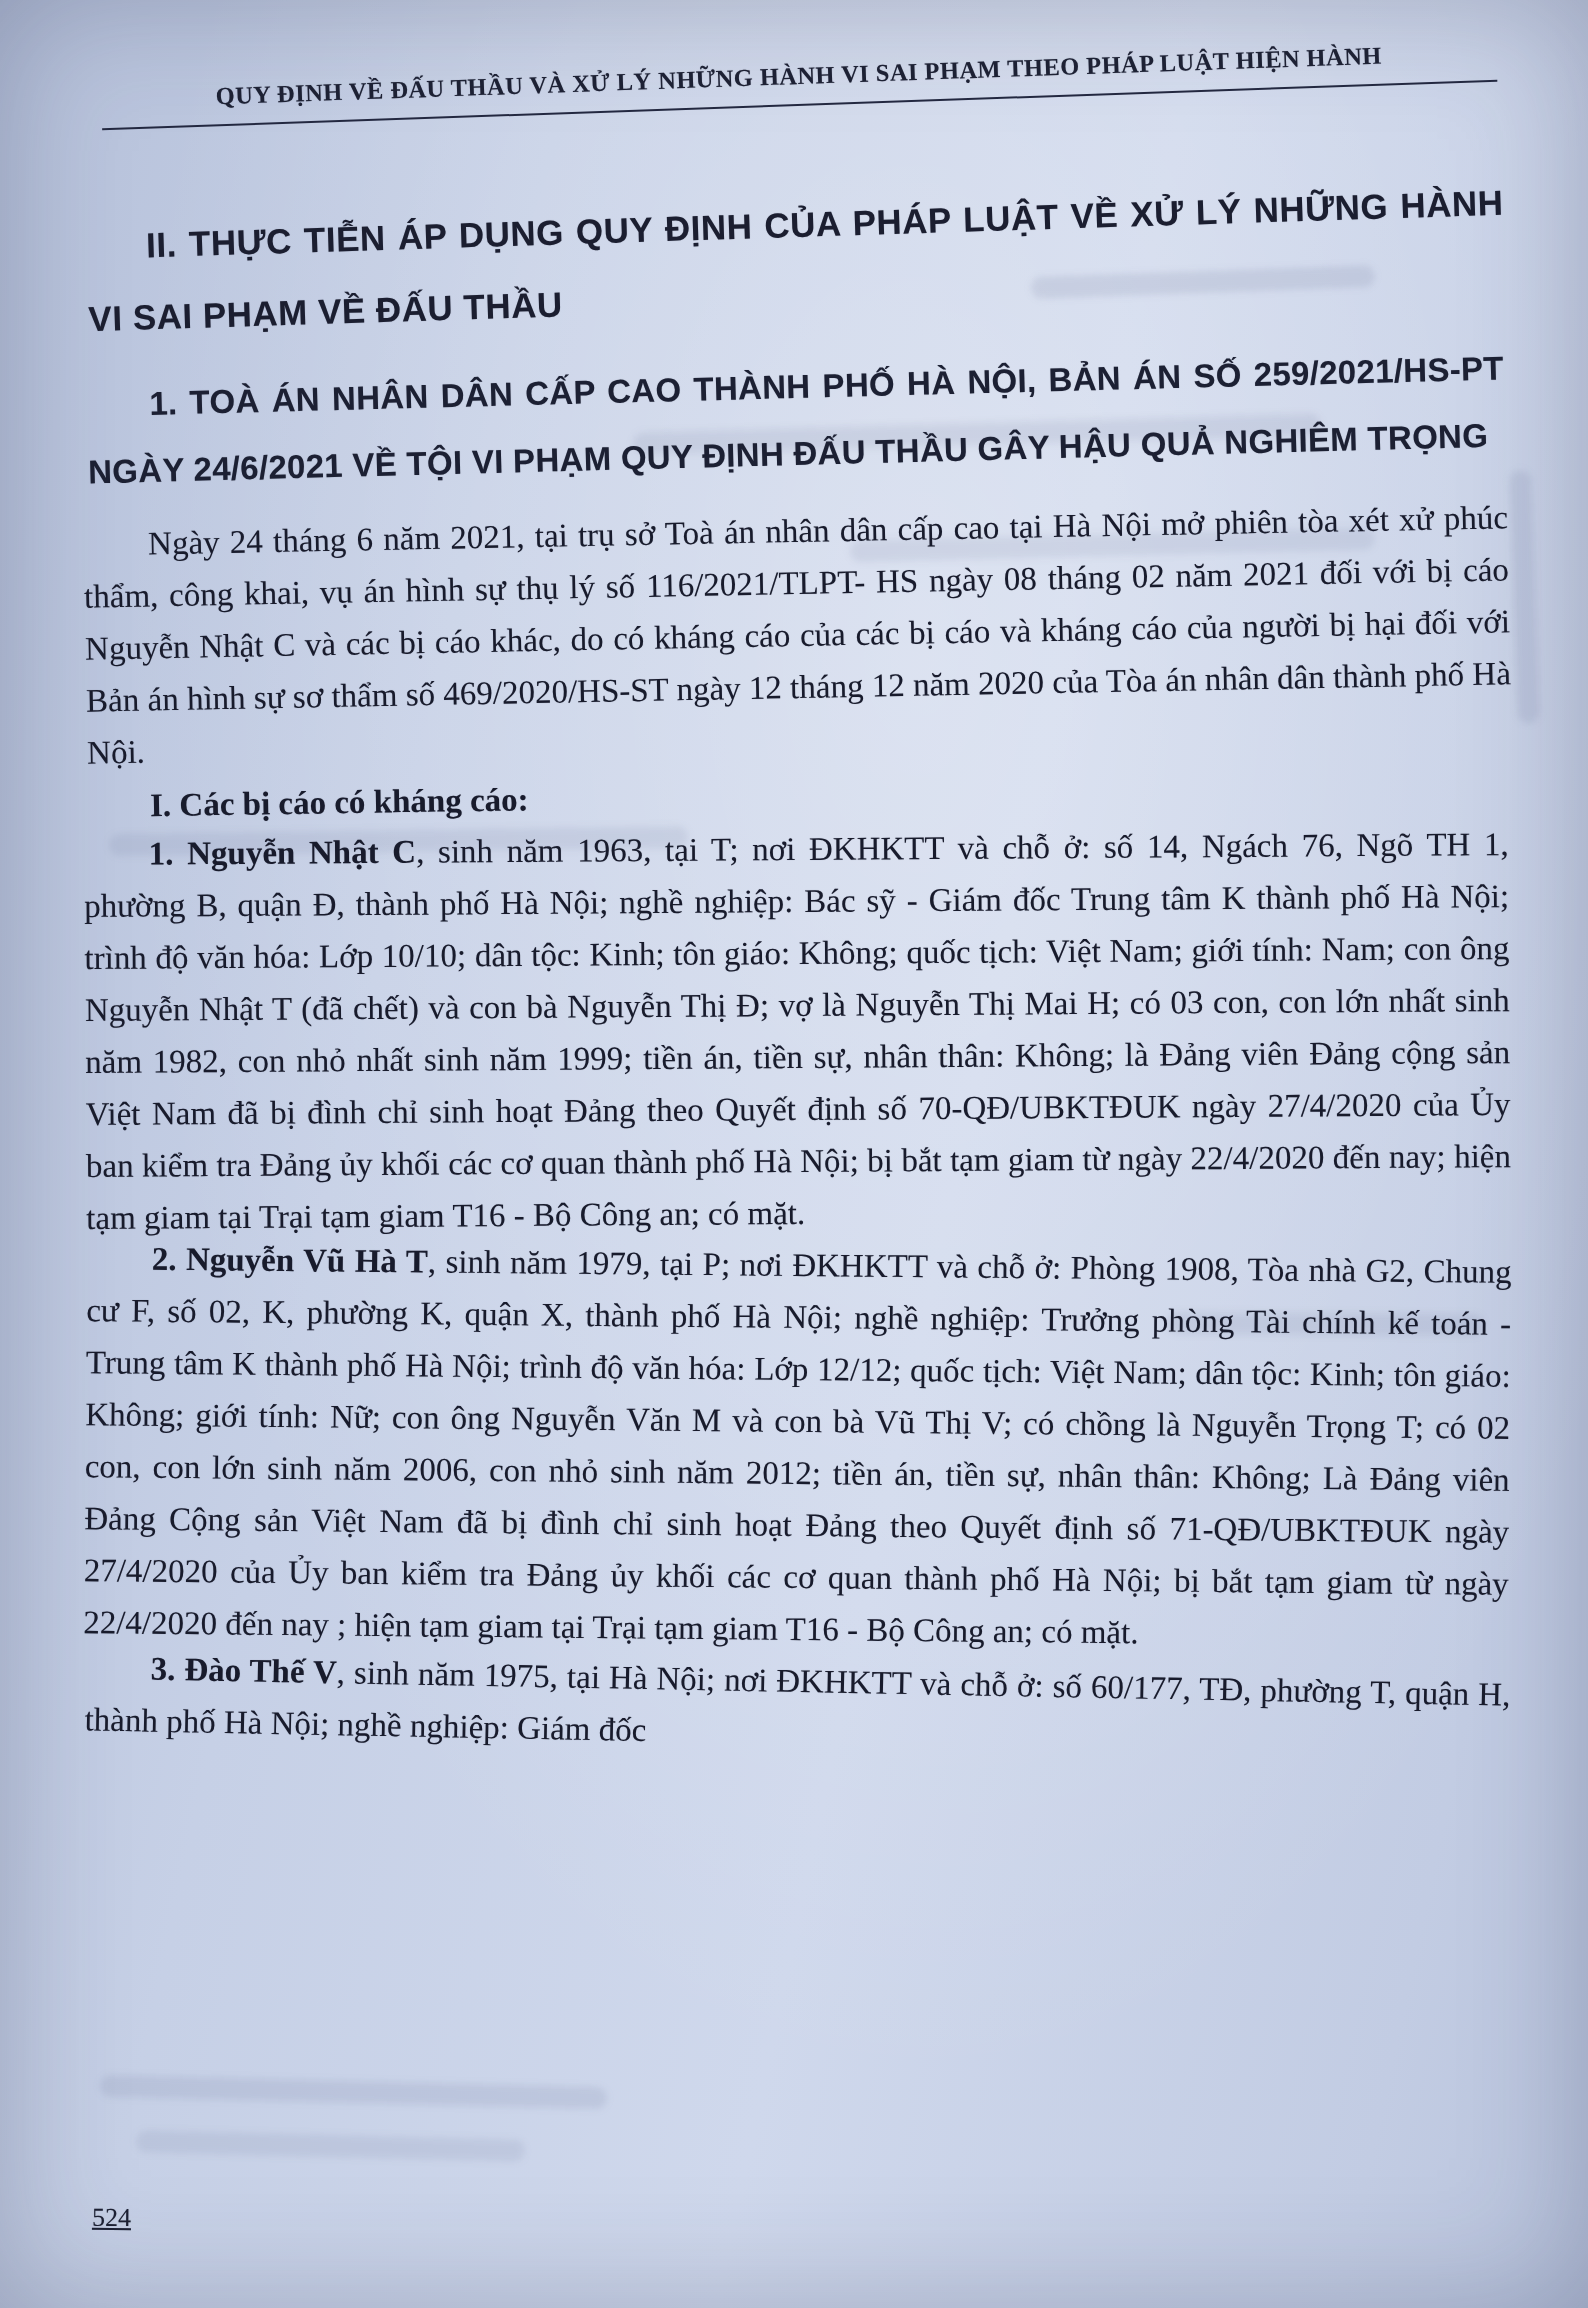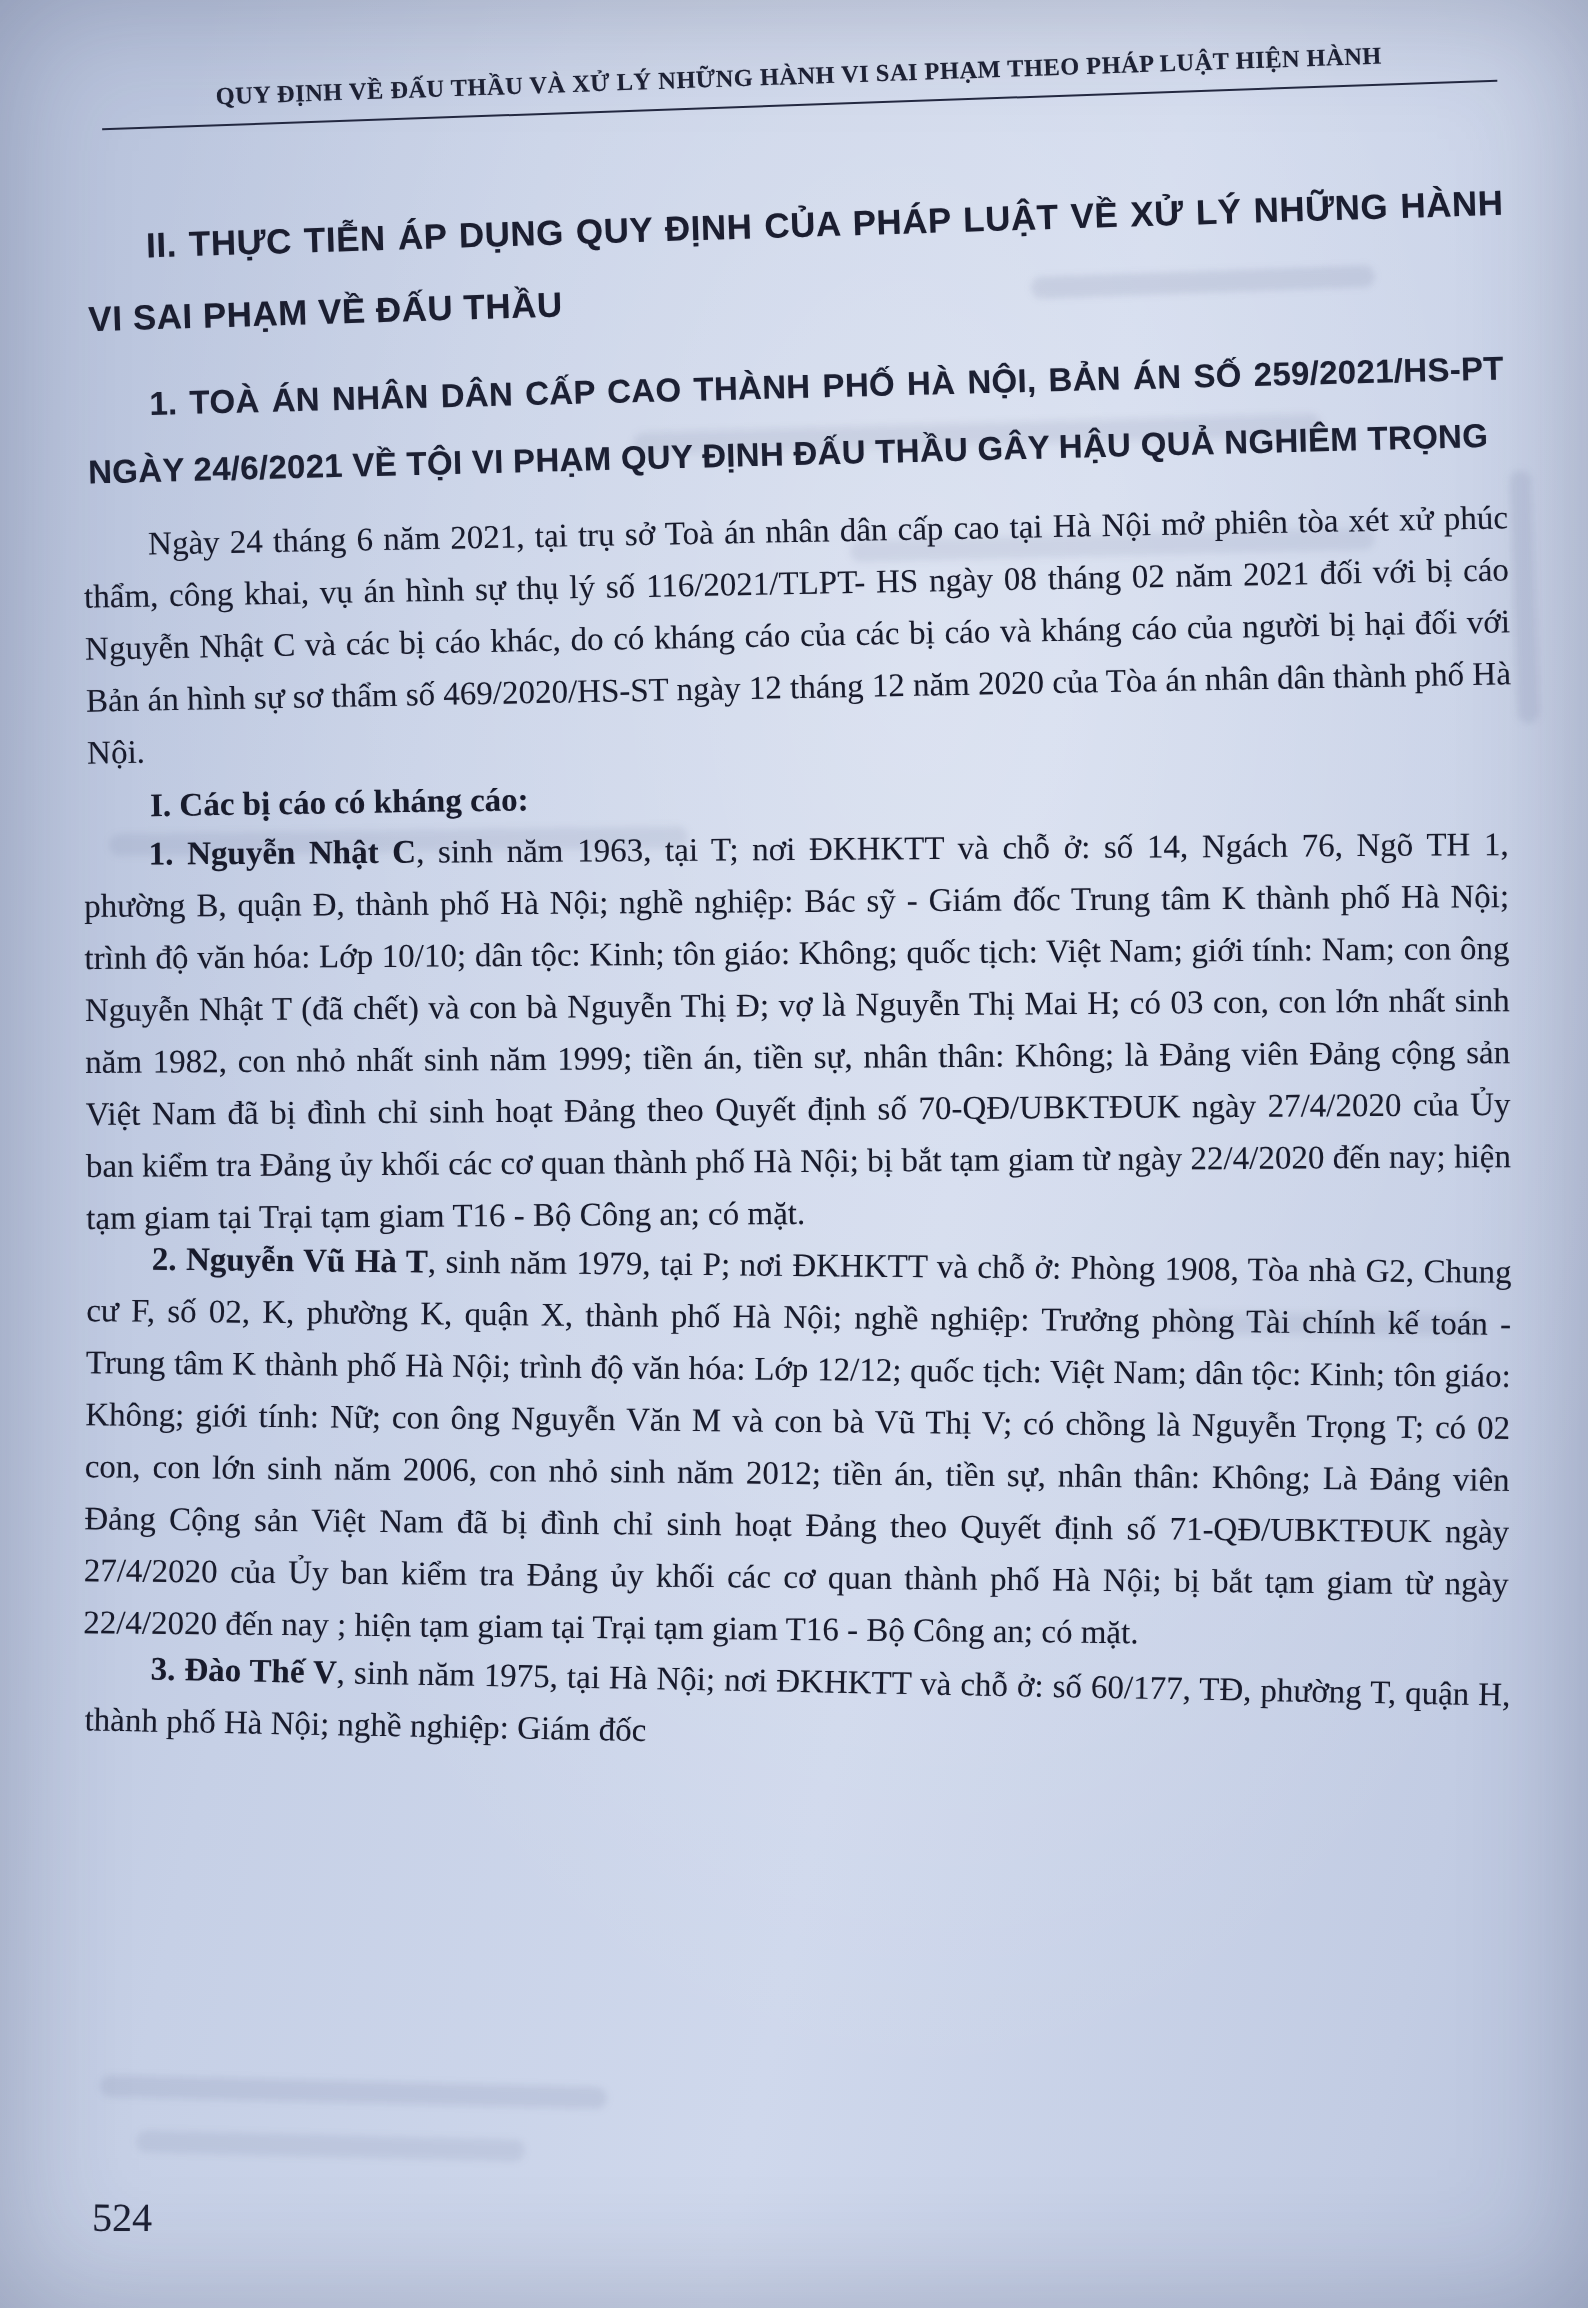--- a/index.html
+++ b/index.html
@@ -77,25 +77,26 @@
     transform:rotate(-0.9deg);
     text-shadow:0 0 0.9px rgba(20,24,44,.3);
   }
   p.defendant-1{transform:rotate(-0.4deg);}
   p.defendant-2{transform:rotate(0.55deg);}
   p.defendant-3{transform:rotate(1.1deg);}
   .defendant-name{font-weight:bold;}
 
   .page-number{
     position:absolute;
-    left:92px;bottom:68px;
-    font-size:40px;
+    left:92px;bottom:76px;
+    font-size:26px;
     color:#1c2033;
     transform:rotate(0.4deg);
     text-shadow:0 0 0.9px rgba(20,24,44,.3);
+    text-decoration:underline;
   }
 
   
   .ghost{
     position:absolute;
     height:22px;
     border-radius:11px;
     background:rgba(82,92,130,.13);
     filter:blur(3.6px);
     pointer-events:none;

